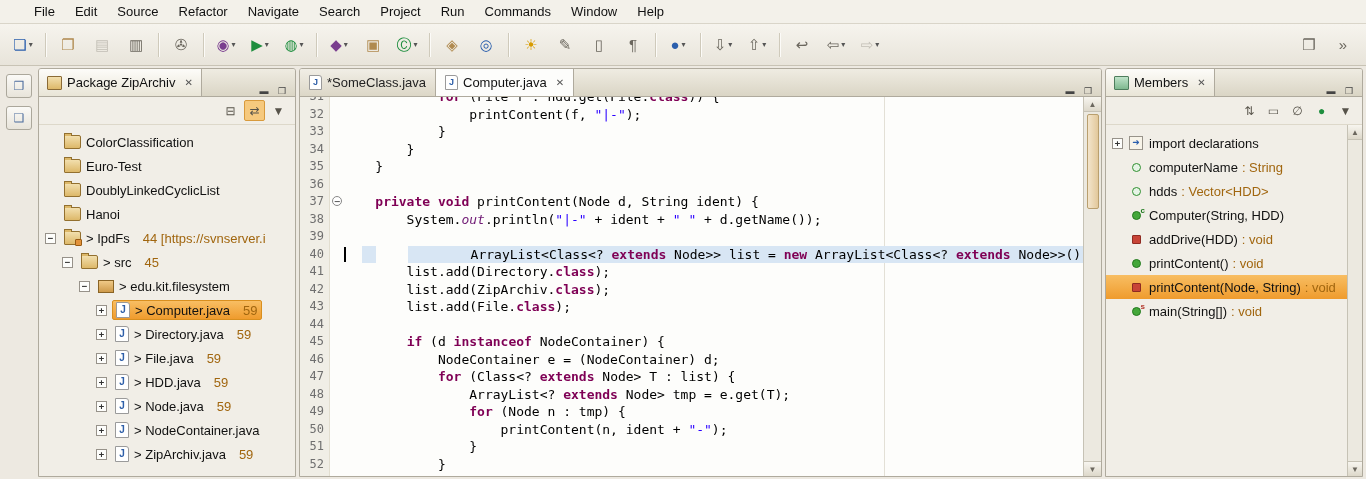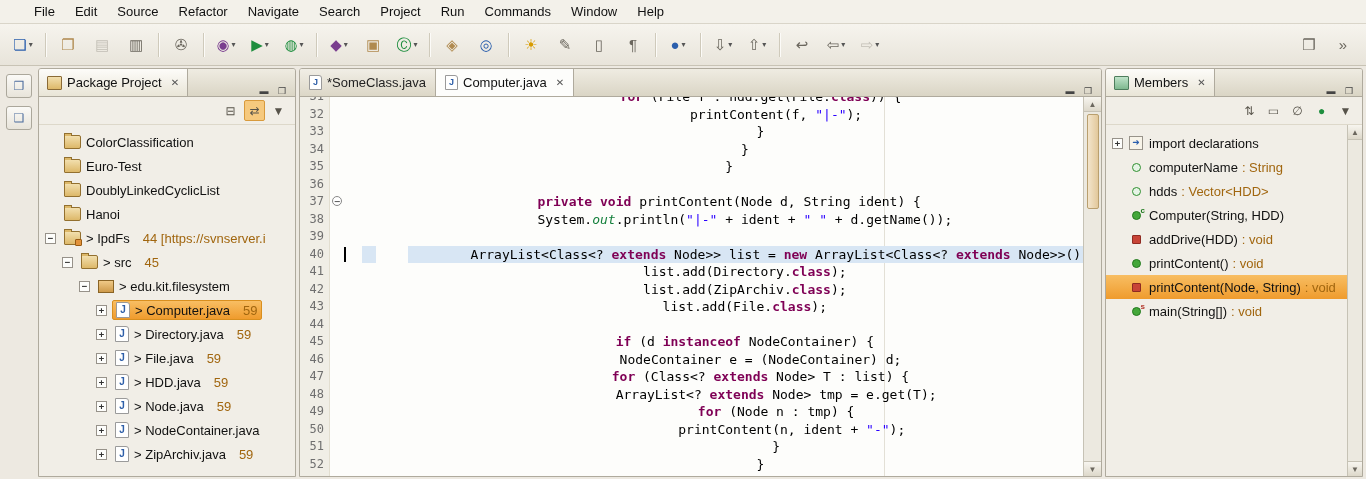--- a/index.html
+++ b/index.html
@@ -77,25 +77,25 @@
   .jtabicon{width:11px;height:13px;background:#FFF;border:1px solid #9A9A9A;color:#2E5FA8;
     font:bold 9px "Liberation Sans",sans-serif;text-align:center;line-height:12px;border-radius:0 3px 0 0;}
   .edbody{flex:1;display:flex;overflow:hidden;background:#FDFDFB;}
   .codewrap{flex:1;position:relative;overflow:hidden;}
   .marginline{position:absolute;top:0;bottom:0;left:584px;width:1px;background:#E3E0D6;}
   .codelines{position:relative;margin-top:-9px;font:13px/17.5px "DejaVu Sans Mono",monospace;}
   .cl{display:flex;height:17.5px;position:relative;}
   .ln{width:30px;flex:none;text-align:right;padding-right:5px;color:#6F6F6F;background:#F0EEE6;
     border-right:1px solid #E2DED0;font-size:12px;box-sizing:border-box;}
   .fold{width:14px;flex:none;position:relative;}
-  .ct{flex:1;white-space:pre;text-align:center;}
+  .ct{flex:1;white-space:pre;}
   .cl.hl .ct,.cl.hl .fold{background:#D8E6F4;margin-left:32px;}
   .c-k{color:#7F0055;font-weight:bold;}
   .c-s{color:#2A00FF;}
-  .c-f{color:#15803d;font-style:italic;}
+  .c-f{color:#701a75;font-style:italic;}
   .c-p{color:#000;}
   .foldmark{position:absolute;left:2px;top:3px;width:10px;height:10px;border:1px solid #888;border-radius:50%;
     background:#FFF;font:10px/9px "DejaVu Sans Mono",monospace;text-align:center;color:#333;box-sizing:border-box;}
   .cursor{position:absolute;left:44px;top:1px;width:2px;height:15px;background:#000;}
   .vscroll{width:17px;flex:none;background:#ECE9E0;border-left:1px solid #C6C2B5;
     display:flex;flex-direction:column;align-items:center;}
   .vscroll.slim{width:14px;}
   .varrow{width:100%;height:15px;line-height:15px;text-align:center;font-size:8px;color:#6B675E;
     background:linear-gradient(#F7F5EF,#DDD8CA);border-bottom:1px solid #C6C2B5;box-sizing:border-box;}
   .varrow.bottom{border-bottom:none;border-top:1px solid #C6C2B5;}
@@ -248,21 +248,21 @@
         </div>
         <div class="fsbtn">
           <span>❑</span>
         </div>
       </div>
 
     <div class="panel pe">
       <div class="viewtabs">
         <div class="viewtab">
           <span class="vticon"></span>
-          <span>Package Project</span>
+          <span>Package ZipArchiv</span>
           <span class="tabclose">✕</span>
         </div>
         <div class="winbtns">
           <span class="wbtn">▬</span>
           <span class="wbtn">❒</span>
         </div>
       </div>
       <div class="viewtoolbar">
           <div class="vtbtn">
             <span>⊟</span>

